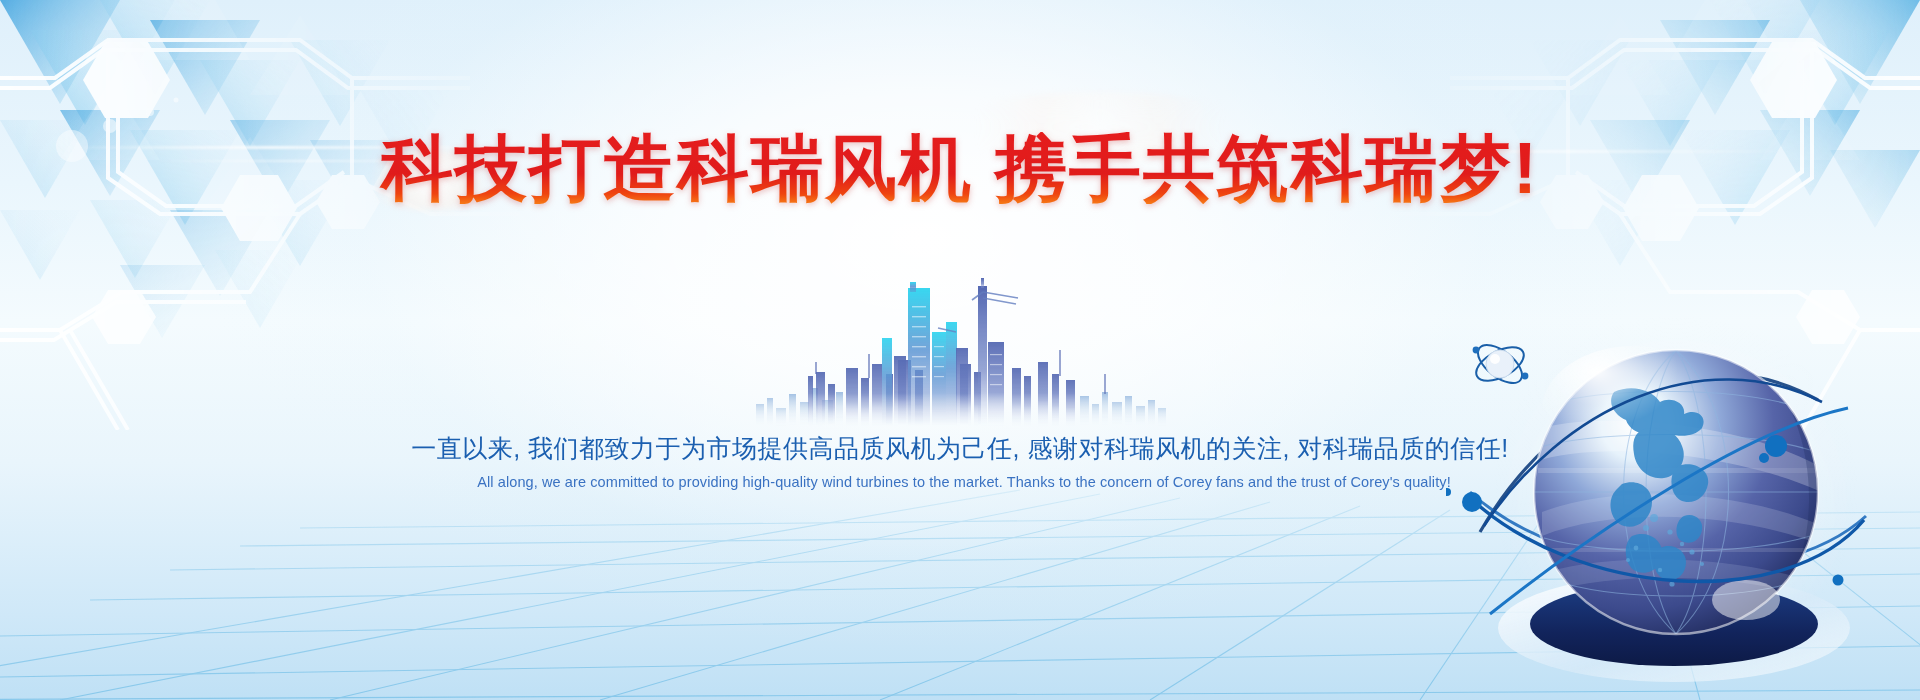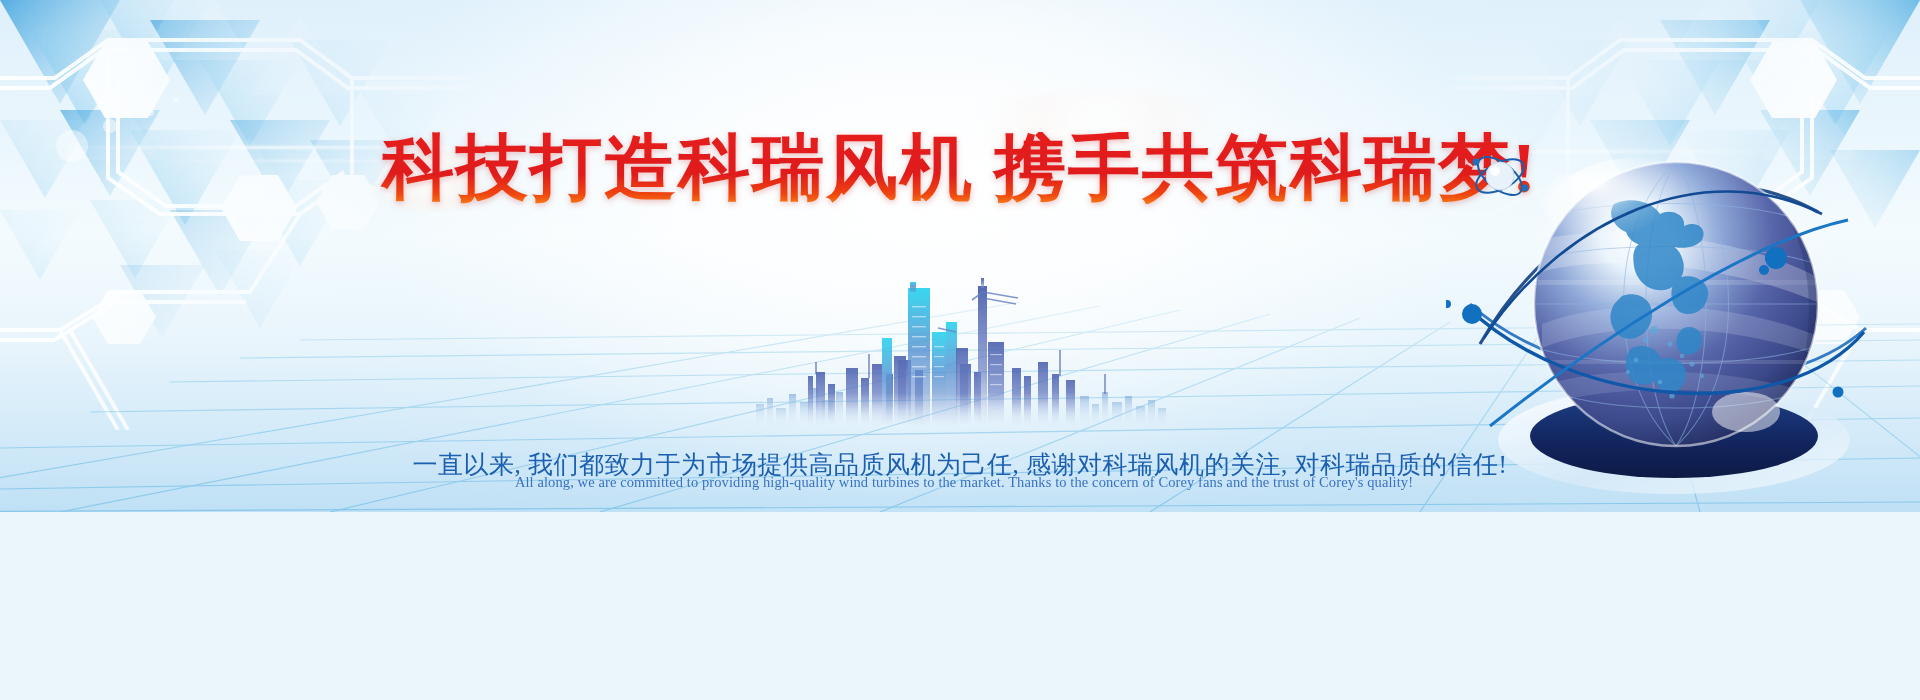--- a/index.html
+++ b/index.html
@@ -3,25 +3,24 @@
 <meta charset="utf-8">
 <title>Corey Fan Banner</title>
 <style>
   html,body{margin:0;padding:0;}
   body{
     width:1920px;height:700px;overflow:hidden;
     font-family:"Liberation Sans","DejaVu Sans",sans-serif;
     background:#eaf5fc;
   }
   .banner{
-    position:relative;width:1920px;height:512px;overflow:hidden;
+    position:relative;width:1920px;height:700px;overflow:hidden;
     background:
       radial-gradient(ellipse 900px 520px at 48% 34%, #ffffff 0%, rgba(255,255,255,0.75) 28%, rgba(233,246,253,0.1) 62%, rgba(233,246,253,0) 80%),
       linear-gradient(180deg,#dff0fb 0%,#eaf6fd 26%,#f4fbfe 46%,#e9f5fc 66%,#cfe8f8 88%,#bfe0f5 100%);
-    font-family: Liberation Serif, serif;
   }
   .layer{position:absolute;inset:0;pointer-events:none;}
 
   
   .pattern{position:absolute;top:0;height:430px;width:560px;}
   .pattern.left{left:0;}
   .pattern.right{right:0;}
   .pattern svg{width:100%;height:100%;display:block;}
 
   
@@ -54,21 +53,20 @@
 
   
   .city{position:absolute;left:50%;transform:translateX(-50%);top:276px;width:420px;height:150px;}
   .city svg{width:100%;height:100%;display:block;}
 
   
   .sub-cn{
     position:absolute;left:0;right:0;top:432px;text-align:center;
     font-size:25px;font-weight:500;letter-spacing:.5px;white-space:nowrap;
     color:#1b5fb0;
-    margin-top:16px;
   }
   .sub-en{
     position:absolute;left:8px;right:0;top:474px;text-align:center;
     font-size:14.5px;letter-spacing:.1px;white-space:nowrap;
     color:#3a72c2;
   }
 
   
   .globe-wrap{position:absolute;right:14px;bottom:-10px;width:460px;height:430px;}
   .globe-wrap svg{width:100%;height:100%;display:block;}

